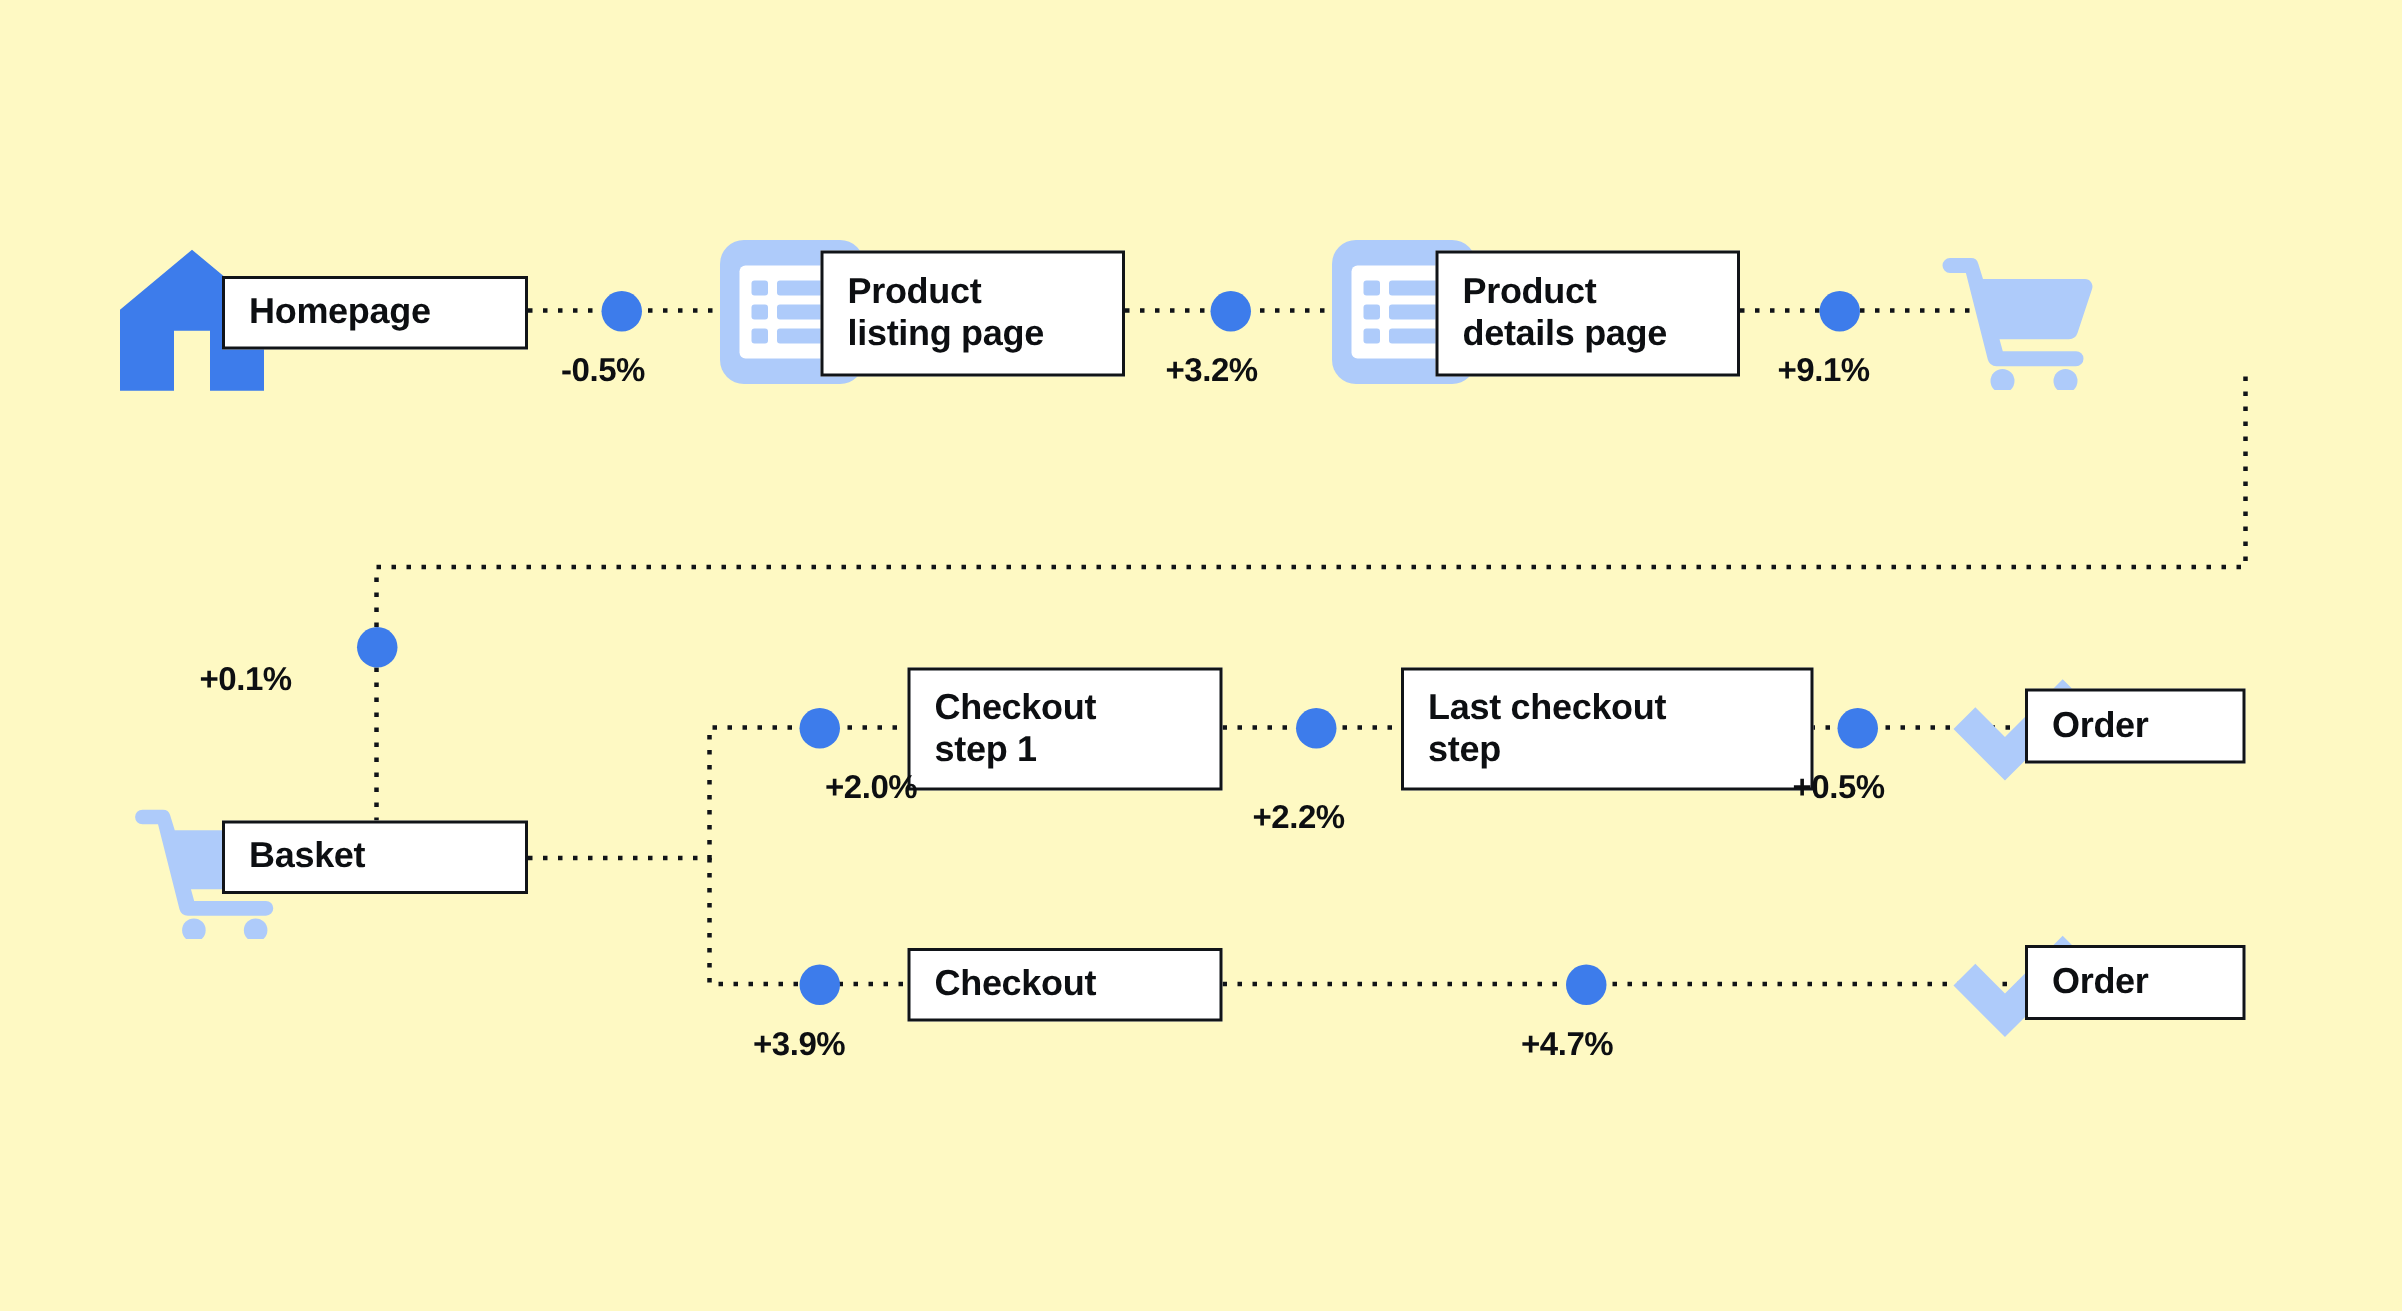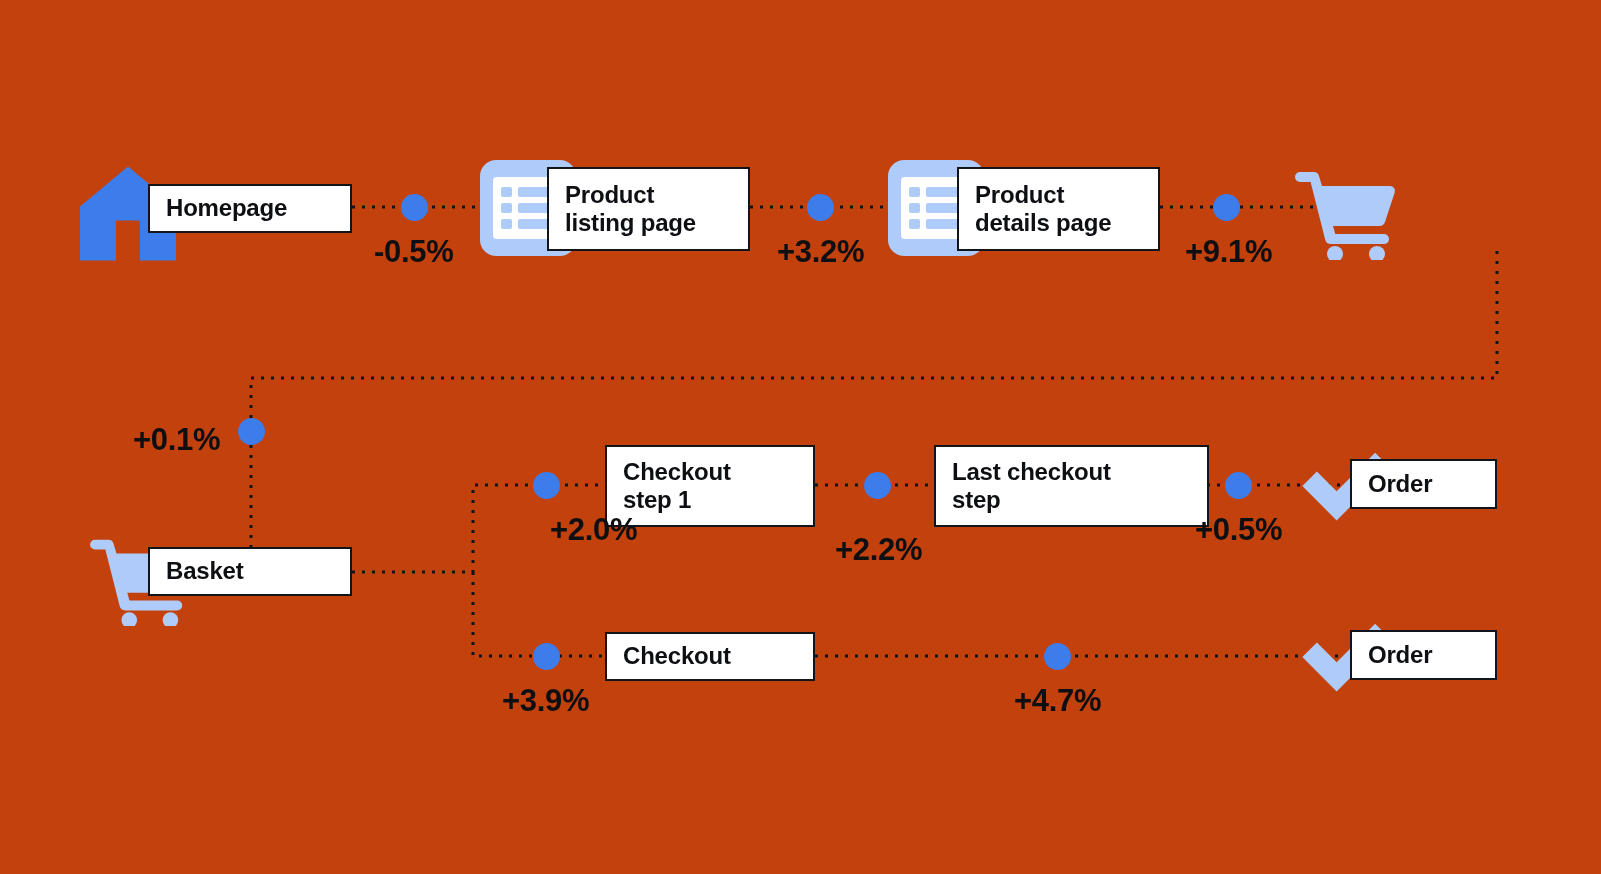--- a/index.html
+++ b/index.html
@@ -1,24 +1,24 @@
 <!DOCTYPE html>
 <html><head>
 <meta charset="utf-8">
 <style>
   html,body{margin:0;padding:0;background:#ffffff;}
   body{width:1601px;height:874px;font-family:"Liberation Sans","DejaVu Sans",sans-serif;overflow:hidden;}
-  #stage{position:relative;width:1601px;height:874px;background:#c2410c;}
+  #stage{position:relative;width:1601px;height:874px;background:#fef9c3;}
   #wires{position:absolute;left:0;top:0;width:1601px;height:874px;pointer-events:none;}
   .node{position:absolute;box-sizing:border-box;background:#ffffff;border:2.4px solid #111418;
         display:flex;align-items:center;padding-left:16px;z-index:4;}
   .node .label{font-weight:700;font-size:24px;line-height:1.18;color:#0d0f12;letter-spacing:-0.2px;white-space:pre-line;}
   .node.small .label{font-size:24px;}
   .ico{position:absolute;z-index:2;}
-  .pct{position:absolute;z-index:6;font-weight:700;font-size:31px;color:#0d0f12;letter-spacing:-0.3px;white-space:nowrap;}
+  .pct{position:absolute;z-index:6;font-weight:700;font-size:22px;color:#0d0f12;letter-spacing:-0.3px;white-space:nowrap;}
   .dot{position:absolute;z-index:5;border-radius:50%;background:#3d7ceb;}
 </style>
 </head>
 <body>
 
 <div id="stage">
   <svg id="wires" viewBox="0 0 1601 874" width="1601" height="874" aria-hidden="true">
       <path d="M352,207 L547,207" fill="none" stroke="#111418" stroke-width="3" stroke-linecap="butt" stroke-dasharray="3 7"></path>
       <path d="M750,207 L886,207" fill="none" stroke="#111418" stroke-width="3" stroke-linecap="butt" stroke-dasharray="3 7"></path>
       <path d="M1160,207 L1350,207" fill="none" stroke="#111418" stroke-width="3" stroke-linecap="butt" stroke-dasharray="3 7"></path>
@@ -99,21 +99,21 @@
     <div class="node small" style="left: 1350px; top: 630px; width: 147px; height: 50px;">
       <span class="label">Order</span>
     </div>
     <div class="dot" style="left: 400.5px; top: 193.5px; width: 27px; height: 27px; background: rgb(61, 124, 235);"></div>
     <div class="pct" style="left: 374px; top: 234px;">-0.5%</div>
     <div class="dot" style="left: 806.5px; top: 193.5px; width: 27px; height: 27px; background: rgb(61, 124, 235);"></div>
     <div class="pct" style="left: 777px; top: 234px;">+3.2%</div>
     <div class="dot" style="left: 1212.5px; top: 193.5px; width: 27px; height: 27px; background: rgb(61, 124, 235);"></div>
     <div class="pct" style="left: 1185px; top: 234px;">+9.1%</div>
     <div class="dot" style="left: 237.5px; top: 417.5px; width: 27px; height: 27px; background: rgb(61, 124, 235);"></div>
-    <div class="pct" style="left: 133px; top: 422px;">+0.1%</div>
+    <div class="pct" style="left: 133px; top: 440px;">+0.1%</div>
     <div class="dot" style="left: 532.5px; top: 471.5px; width: 27px; height: 27px; background: rgb(61, 124, 235);"></div>
     <div class="pct" style="left: 502px; top: 512px; margin-left: 48px;">+2.0%</div>
     <div class="dot" style="left: 863.5px; top: 471.5px; width: 27px; height: 27px; background: rgb(61, 124, 235);"></div>
     <div class="pct" style="left: 835px; top: 512px; margin-top: 20px;">+2.2%</div>
     <div class="dot" style="left: 1224.5px; top: 471.5px; width: 27px; height: 27px; background: rgb(61, 124, 235);"></div>
     <div class="pct" style="left: 1195px; top: 512px;">+0.5%</div>
     <div class="dot" style="left: 532.5px; top: 642.5px; width: 27px; height: 27px; background: rgb(61, 124, 235);"></div>
     <div class="pct" style="left: 502px; top: 683px;">+3.9%</div>
     <div class="dot" style="left: 1043.5px; top: 642.5px; width: 27px; height: 27px; background: rgb(61, 124, 235);"></div>
     <div class="pct" style="left: 1014px; top: 683px;">+4.7%</div>

